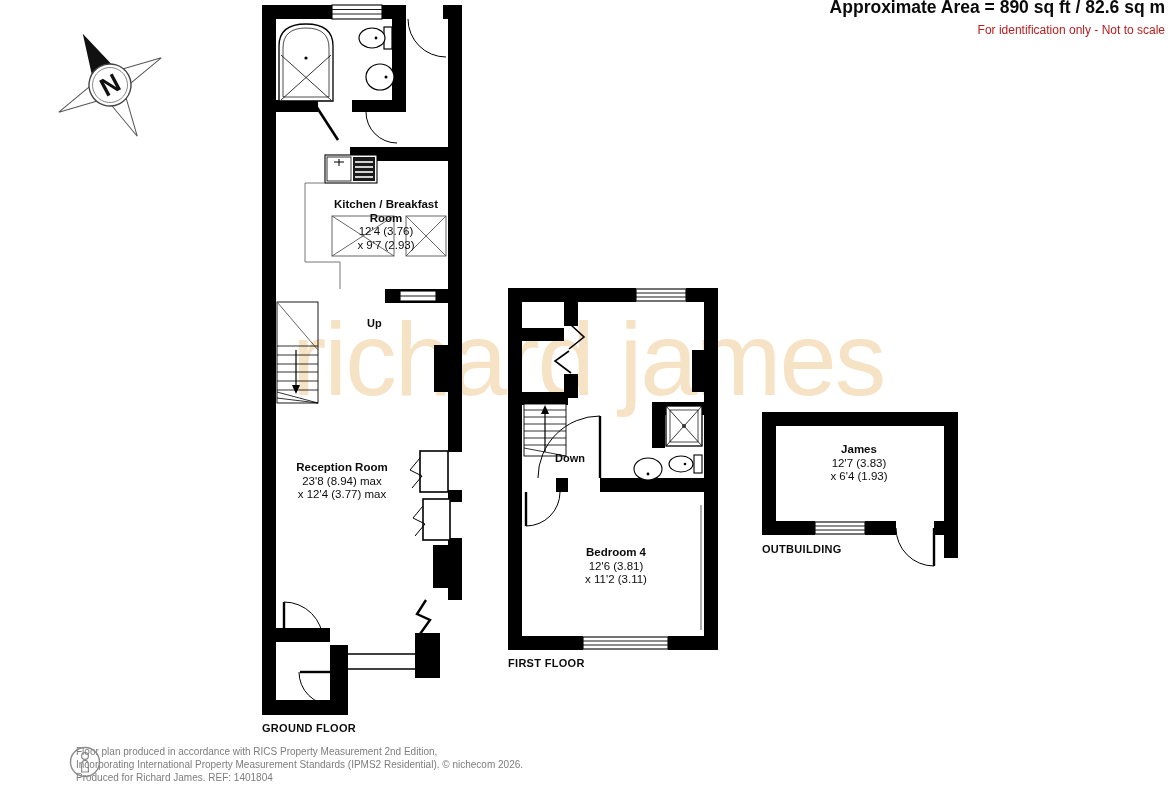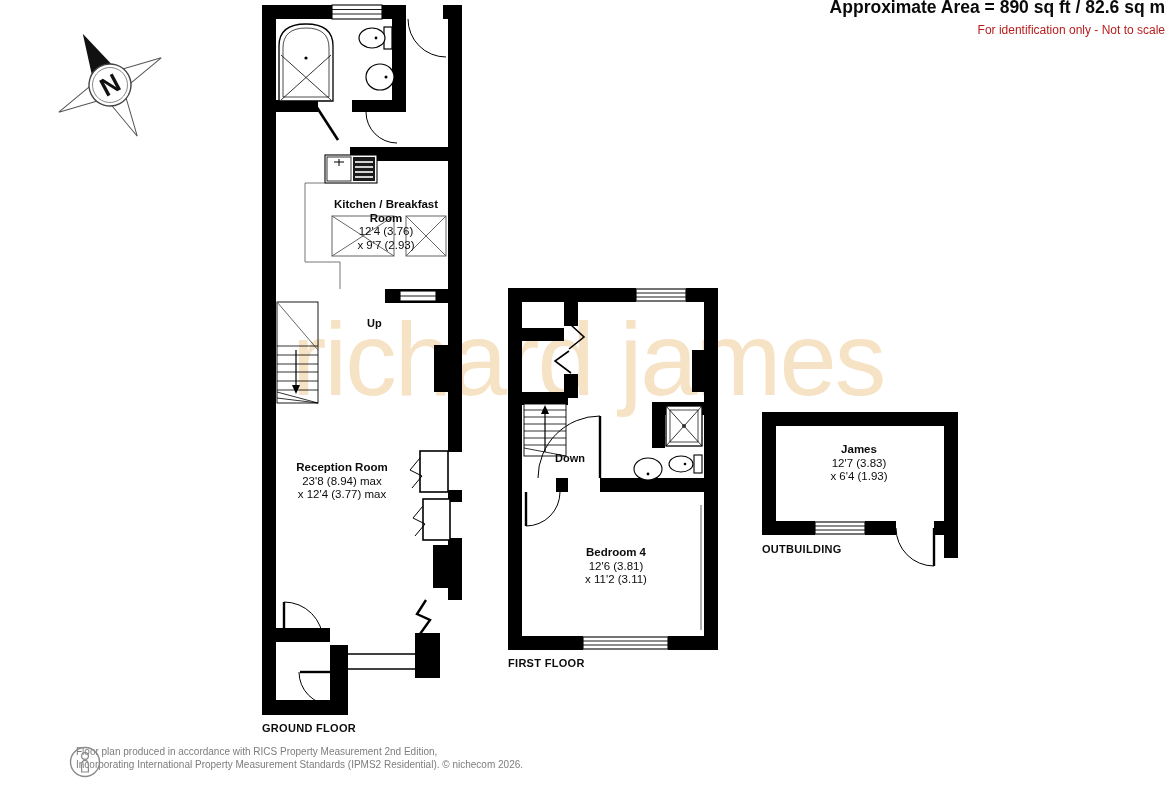--- a/index.html
+++ b/index.html
@@ -286,16 +286,17 @@
 
   <div id="footer">
     <svg width="34" height="36" viewBox="0 0 34 36">
       <circle cx="16" cy="17" r="14.5" fill="none" stroke="#8a8a8a" stroke-width="1.4"></circle>
       <circle cx="16" cy="11" r="3.4" fill="none" stroke="#8a8a8a" stroke-width="1.2"></circle>
       <path d="M 12.6 21 Q 12.6 15.4 16 15.4 Q 19.4 15.4 19.4 21 L 19.4 27 L 12.6 27 Z" fill="none" stroke="#8a8a8a" stroke-width="1.2"></path>
     </svg>
     <div class="ftxt">
       <div>Floor plan produced in accordance with RICS Property Measurement 2nd Edition,</div>
       <div>Incorporating International Property Measurement Standards (IPMS2 Residential).  © nichecom 2026.</div>
+      <div>Produced for Richard James.   REF:  1401804</div>
     </div>
   </div>
 
 </div>
 
 </body></html>

